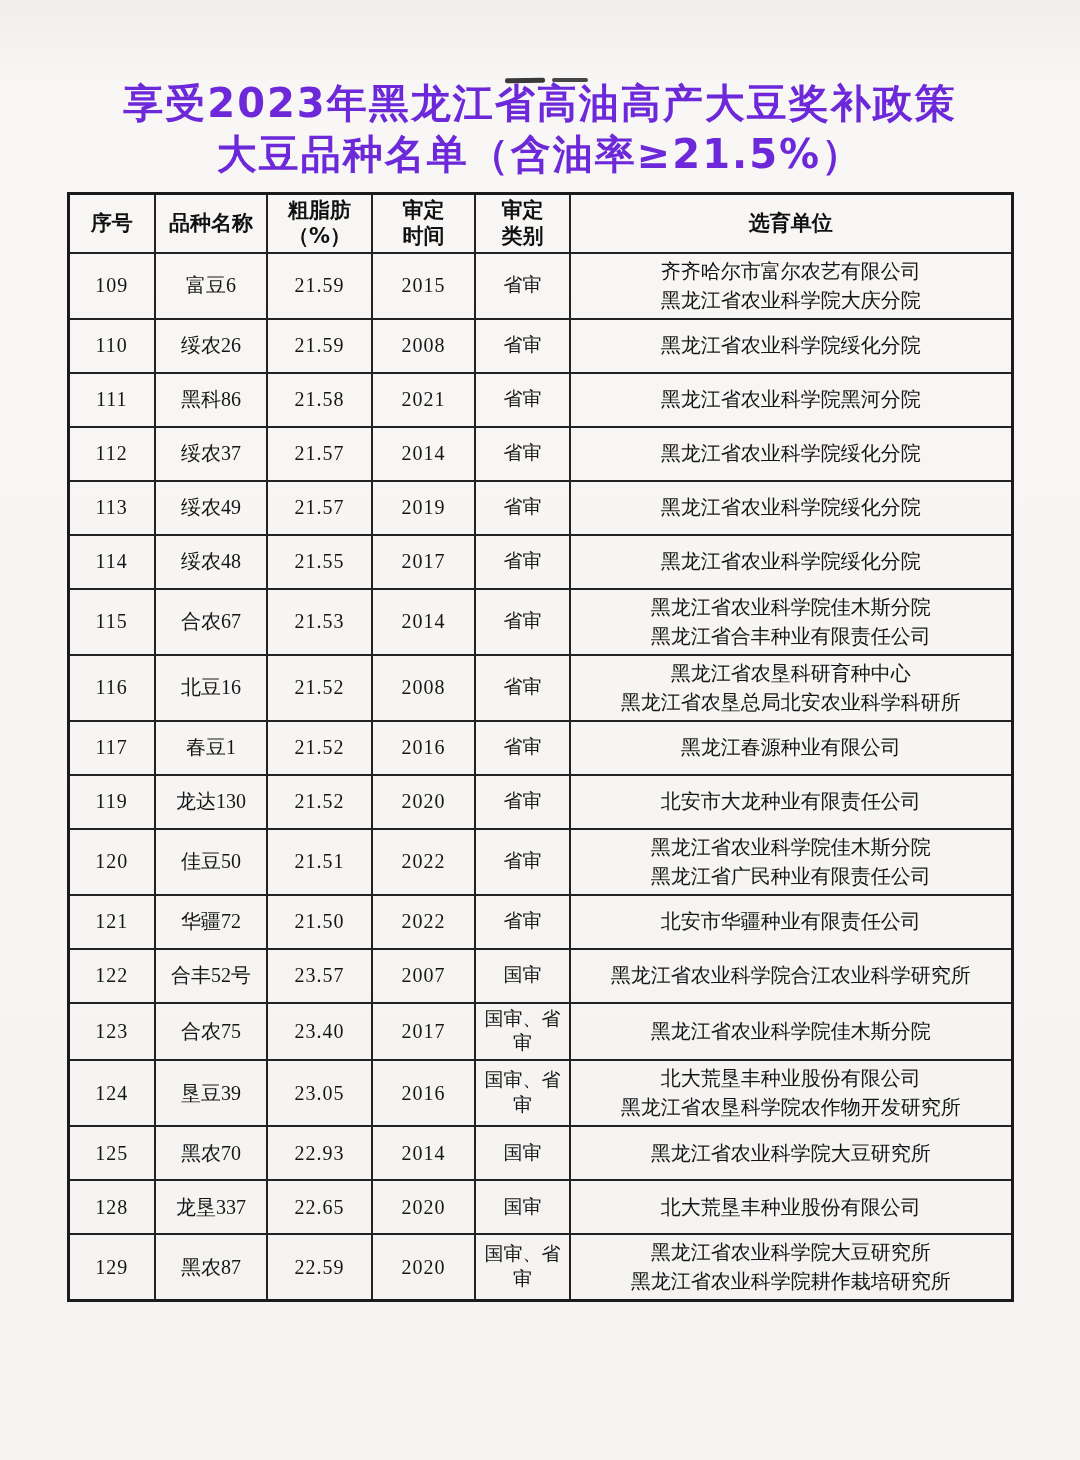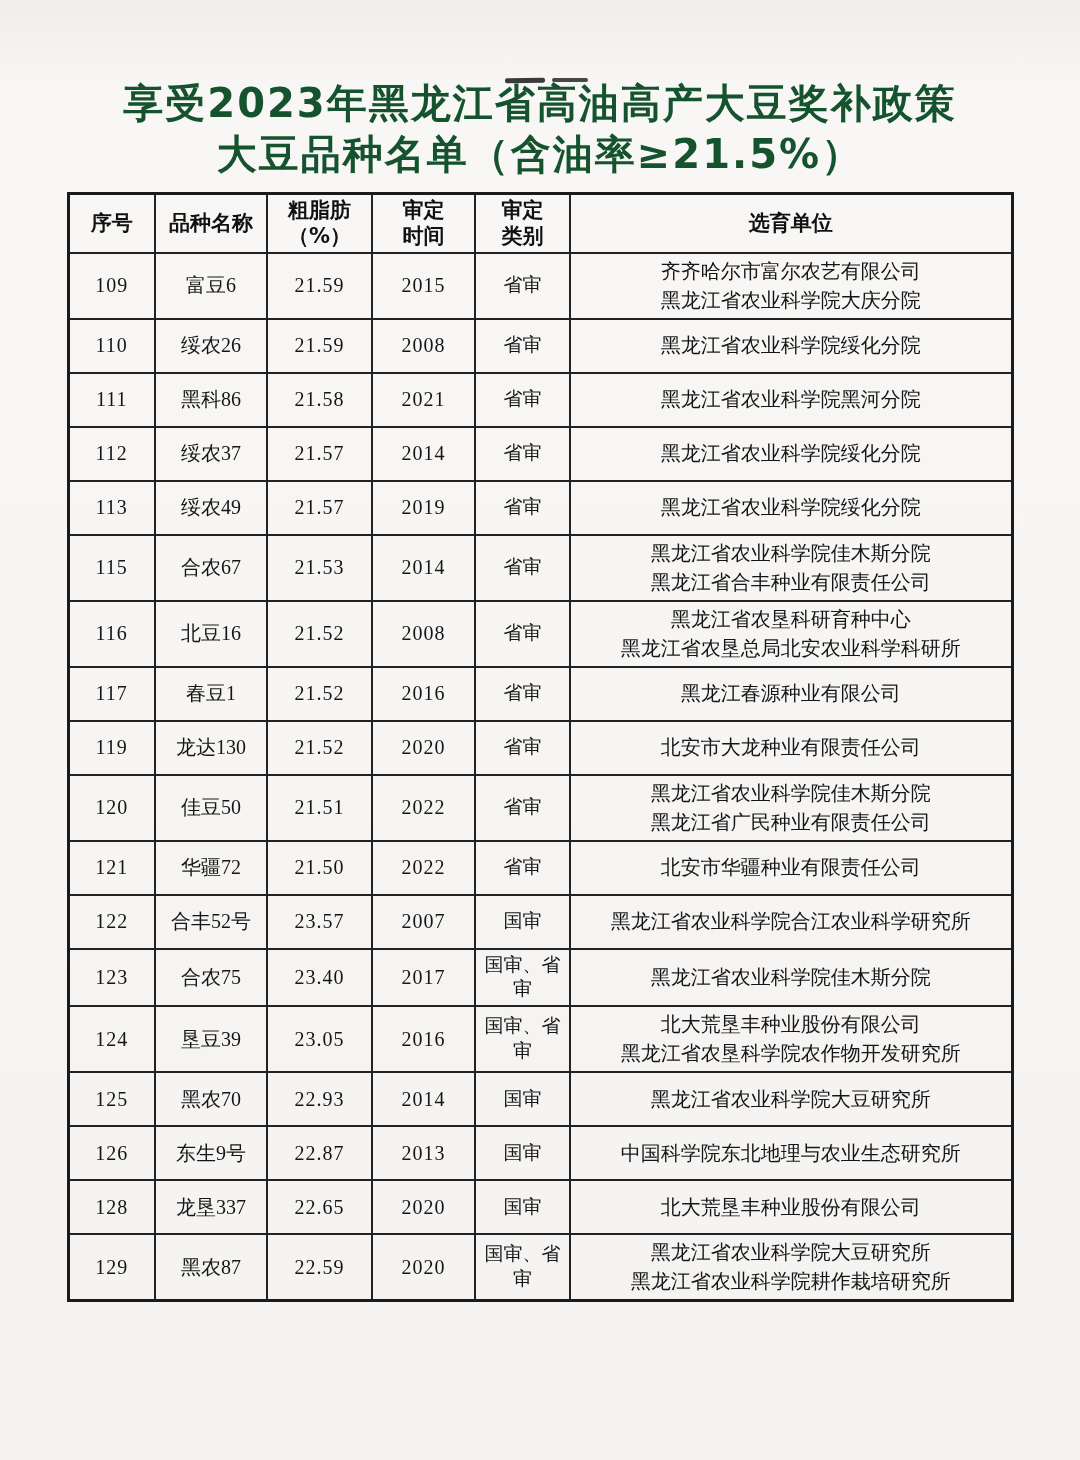--- a/index.html
+++ b/index.html
@@ -19,21 +19,21 @@
   .top-mark.m2 { left: 552px; width: 36px; height: 4px; background: #474747; }
 
   .doc-title {
     margin-top: 78px;
     text-align: center;
     font-family: "DejaVu Sans", "Liberation Sans", sans-serif;
     font-weight: bold;
     font-size: 40px;
     line-height: 1.28;
     letter-spacing: 2px;
-    color: #14532d;
+    color: #6d28d9;
   }
 
   table.soy-table {
     border-collapse: collapse;
     table-layout: fixed;
     width: 944px;
     margin: 12px auto 0 auto;
     border: 3px solid #1b1b1b;
   }
   .soy-table th, .soy-table td {
@@ -131,20 +131,28 @@
         </tr>
       <tr>
           <td class="num">113</td>
           <td>绥农49</td>
           <td class="num">21.57</td>
           <td class="num">2019</td>
           <td class="cat">省审</td>
           <td>黑龙江省农业科学院绥化分院</td>
         </tr>
       <tr>
+          <td class="num">114</td>
+          <td>绥农48</td>
+          <td class="num">21.55</td>
+          <td class="num">2017</td>
+          <td class="cat">省审</td>
+          <td>黑龙江省农业科学院绥化分院</td>
+        </tr>
+      <tr>
           <td class="num">115</td>
           <td>合农67</td>
           <td class="num">21.53</td>
           <td class="num">2014</td>
           <td class="cat">省审</td>
           <td>黑龙江省农业科学院佳木斯分院
 黑龙江省合丰种业有限责任公司</td>
         </tr>
       <tr>
           <td class="num">116</td>
@@ -217,28 +225,20 @@
         </tr>
       <tr>
           <td class="num">125</td>
           <td>黑农70</td>
           <td class="num">22.93</td>
           <td class="num">2014</td>
           <td class="cat">国审</td>
           <td>黑龙江省农业科学院大豆研究所</td>
         </tr>
       <tr>
-          <td class="num">126</td>
-          <td>东生9号</td>
-          <td class="num">22.87</td>
-          <td class="num">2013</td>
-          <td class="cat">国审</td>
-          <td>中国科学院东北地理与农业生态研究所</td>
-        </tr>
-      <tr>
           <td class="num">128</td>
           <td>龙垦337</td>
           <td class="num">22.65</td>
           <td class="num">2020</td>
           <td class="cat">国审</td>
           <td>北大荒垦丰种业股份有限公司</td>
         </tr>
       <tr>
           <td class="num">129</td>
           <td>黑农87</td>

